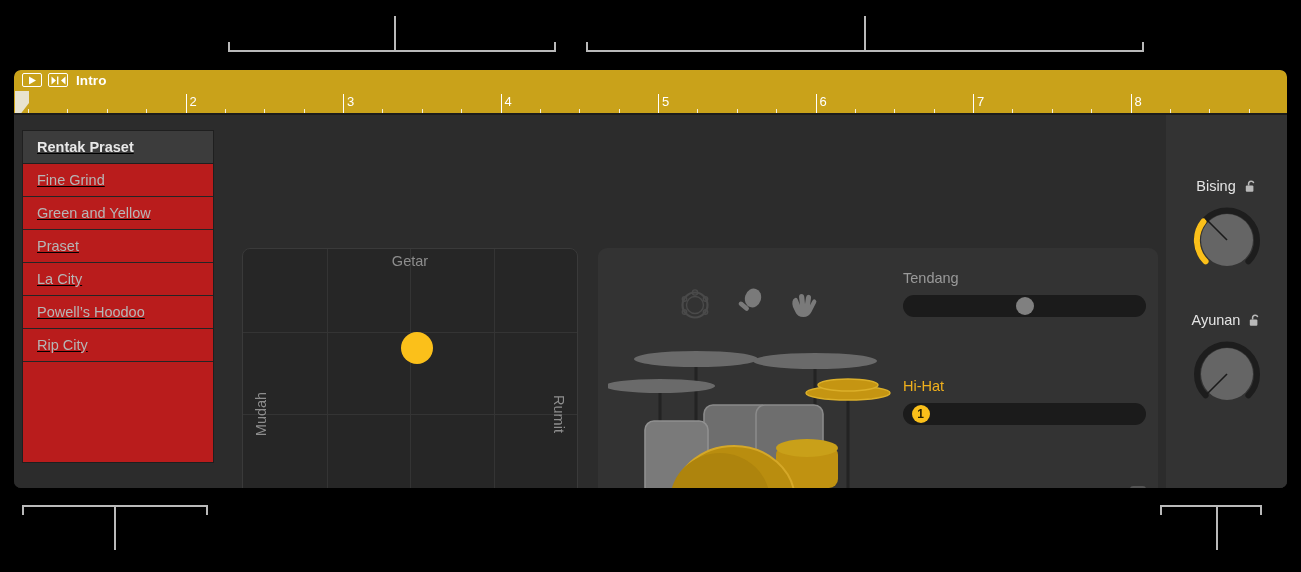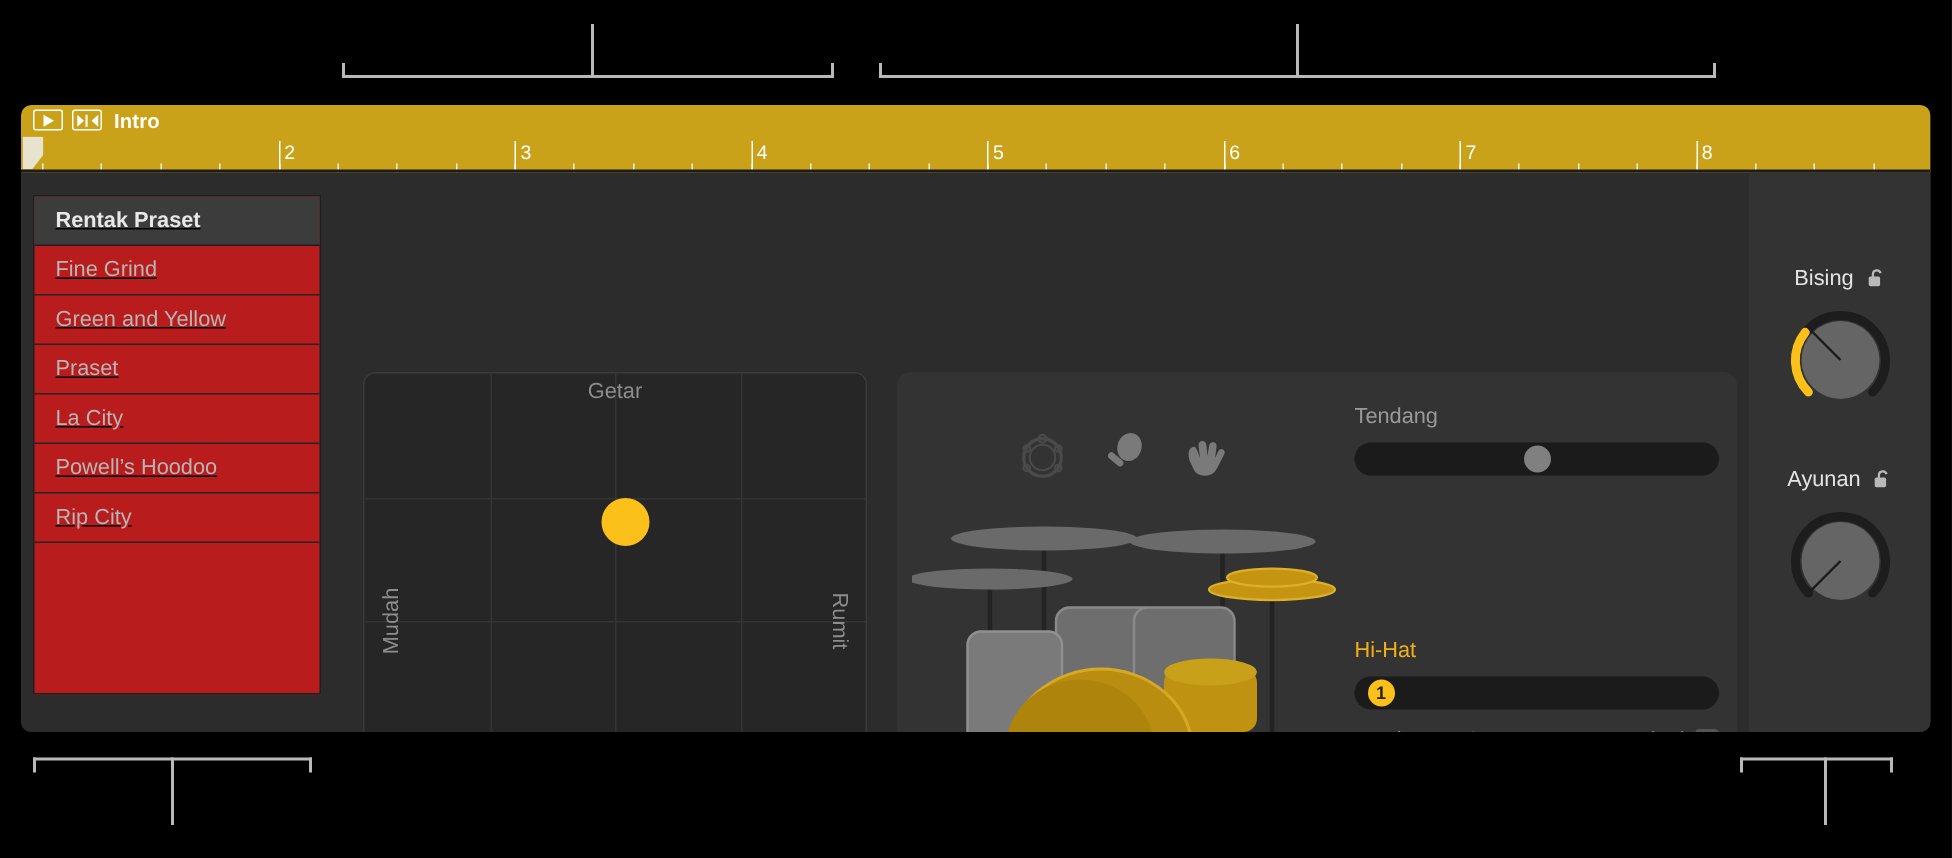--- a/index.html
+++ b/index.html
@@ -258,21 +258,21 @@
         </svg>
       </div>
 
       <div id="sliders">
           <div class="slider-group" style="left: 305px; top: 22px;">
             <div class="slider-label">Tendang</div>
             <div class="slider-track">
               <div class="slider-knob" style="background: rgb(128, 128, 128); left: 112.5px;"></div>
             </div>
           </div>
-          <div class="slider-group" style="left: 305px; top: 130px; margin-top: 48px;">
+          <div class="slider-group" style="left: 305px; top: 130px;">
             <div class="slider-label active">Hi-Hat</div>
             <div class="slider-track">
               <div class="slider-knob" style="background: rgb(251, 192, 26); left: 8.63px; color: rgb(42, 33, 0); font-size: 12px; font-weight: bold; display: flex; align-items: center; justify-content: center;">1</div>
             </div>
           </div>
           <div class="slider-group" style="left: 305px; top: 238px;">
             <div class="slider-label active">Tendang &amp; Getar</div>
             <div class="follow">
               <span class="follow-lab">Ikuti</span>
               <span class="checkbox"></span>

